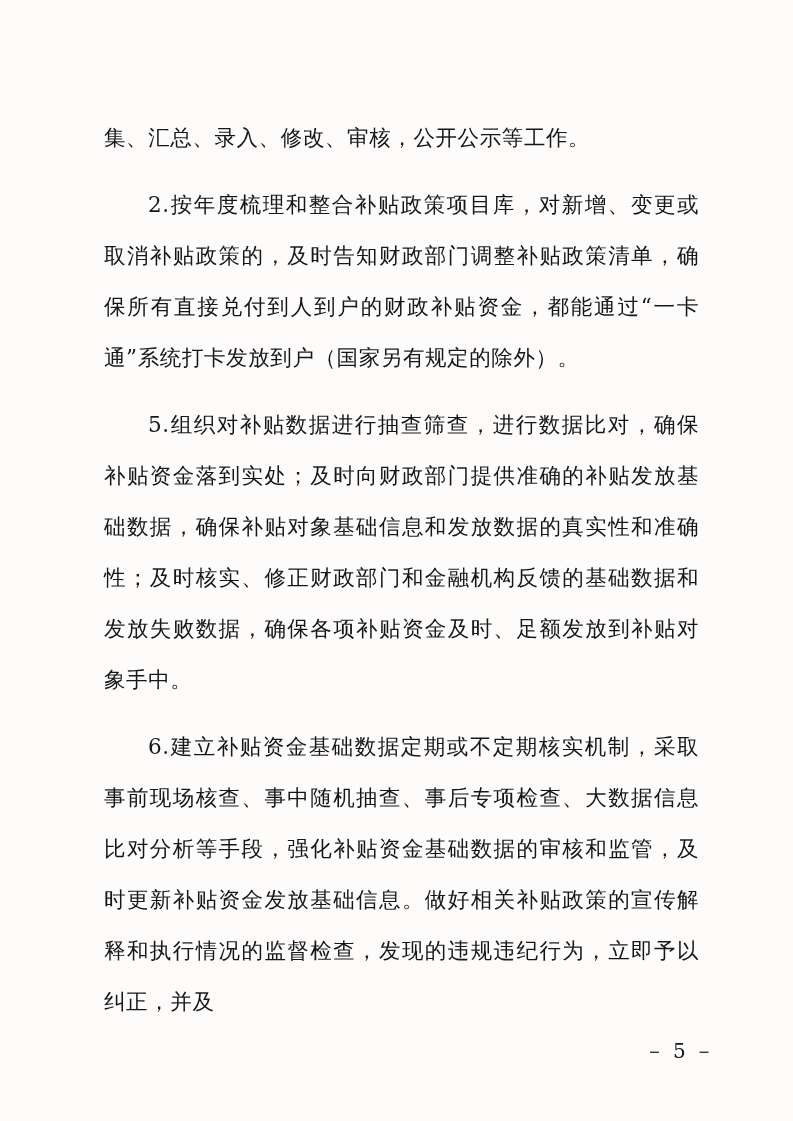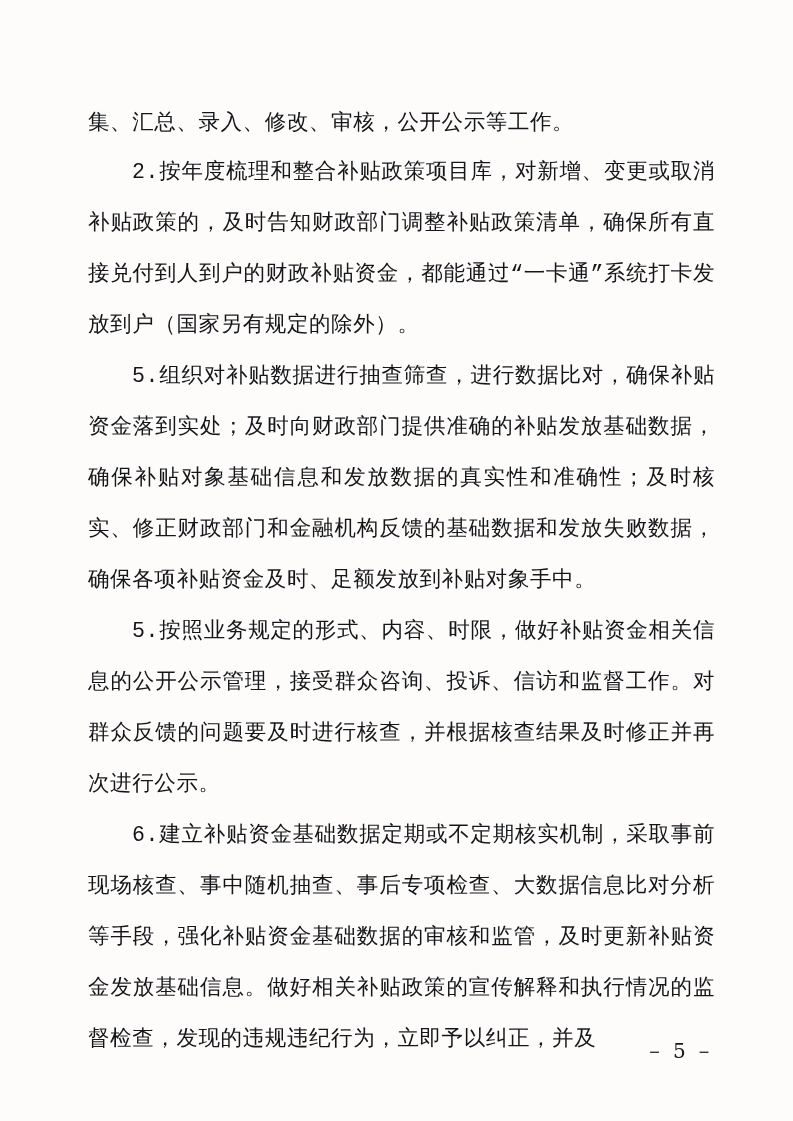--- a/index.html
+++ b/index.html
@@ -23,26 +23,25 @@
   }
   .doc-body {
     color: #14161a;
     font-size: 21.5px;
     line-height: 51px;
     letter-spacing: 0.6px;
     text-align: justify;
     text-justify: inter-ideograph;
   }
   .para {
-    margin: 0;
+    margin: 16px;
     text-indent: 0;
   }
   .para.indent {
     text-indent: 2.05em;
-    font-family: Liberation Mono, monospace;
   }
   .footer {
     position: absolute;
     left: 0;
     right: 78px;
     bottom: 56px;
     text-align: right;
     font-size: 20px;
     color: #14161a;
     letter-spacing: 1px;
@@ -52,19 +51,18 @@
   }
 </style>
 </head>
 <body>
 
 <div class="page">
   <div class="doc-body">
     <p class="para">集、汇总、录入、修改、审核，公开公示等工作。</p>
     <p class="para indent">2.按年度梳理和整合补贴政策项目库，对新增、变更或取消补贴政策的，及时告知财政部门调整补贴政策清单，确保所有直接兑付到人到户的财政补贴资金，都能通过“一卡通”系统打卡发放到户（国家另有规定的除外）。</p>
     <p class="para indent">5.组织对补贴数据进行抽查筛查，进行数据比对，确保补贴资金落到实处；及时向财政部门提供准确的补贴发放基础数据，确保补贴对象基础信息和发放数据的真实性和准确性；及时核实、修正财政部门和金融机构反馈的基础数据和发放失败数据，确保各项补贴资金及时、足额发放到补贴对象手中。</p>
-    <p class="para indent">5.按照业务规定的形式、内容、时限，做好补贴资金相关信息的公开公示管理，接受群众咨询、投诉、信访和监督工作。对群众反馈的问题要及时进行核查，并根据核查结果及时修正并再次进行公示。</p>
     <p class="para indent">6.建立补贴资金基础数据定期或不定期核实机制，采取事前现场核查、事中随机抽查、事后专项检查、大数据信息比对分析等手段，强化补贴资金基础数据的审核和监管，及时更新补贴资金发放基础信息。做好相关补贴政策的宣传解释和执行情况的监督检查，发现的违规违纪行为，立即予以纠正，并及</p>
   </div>
   <div class="footer">
     <span class="page-number">－ 5 －</span>
   </div>
 </div>
 
 </body></html>

